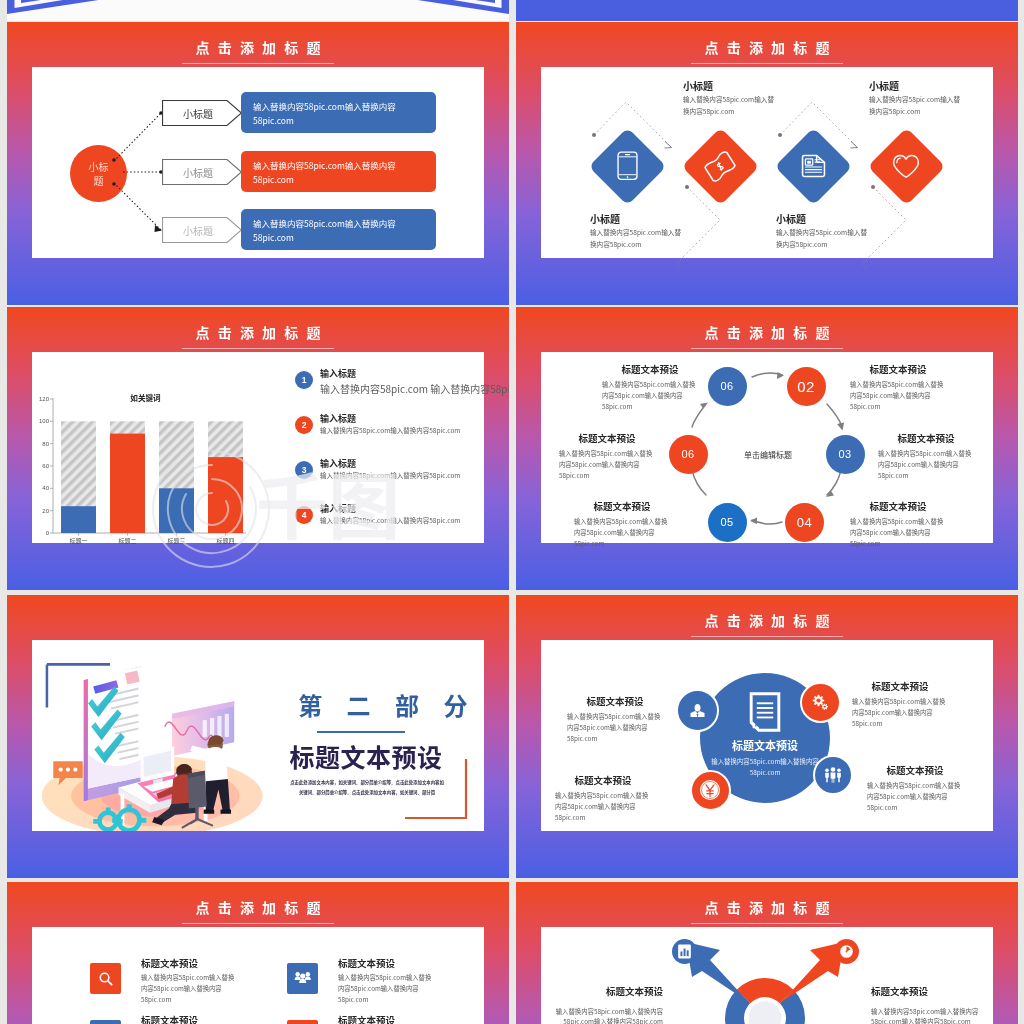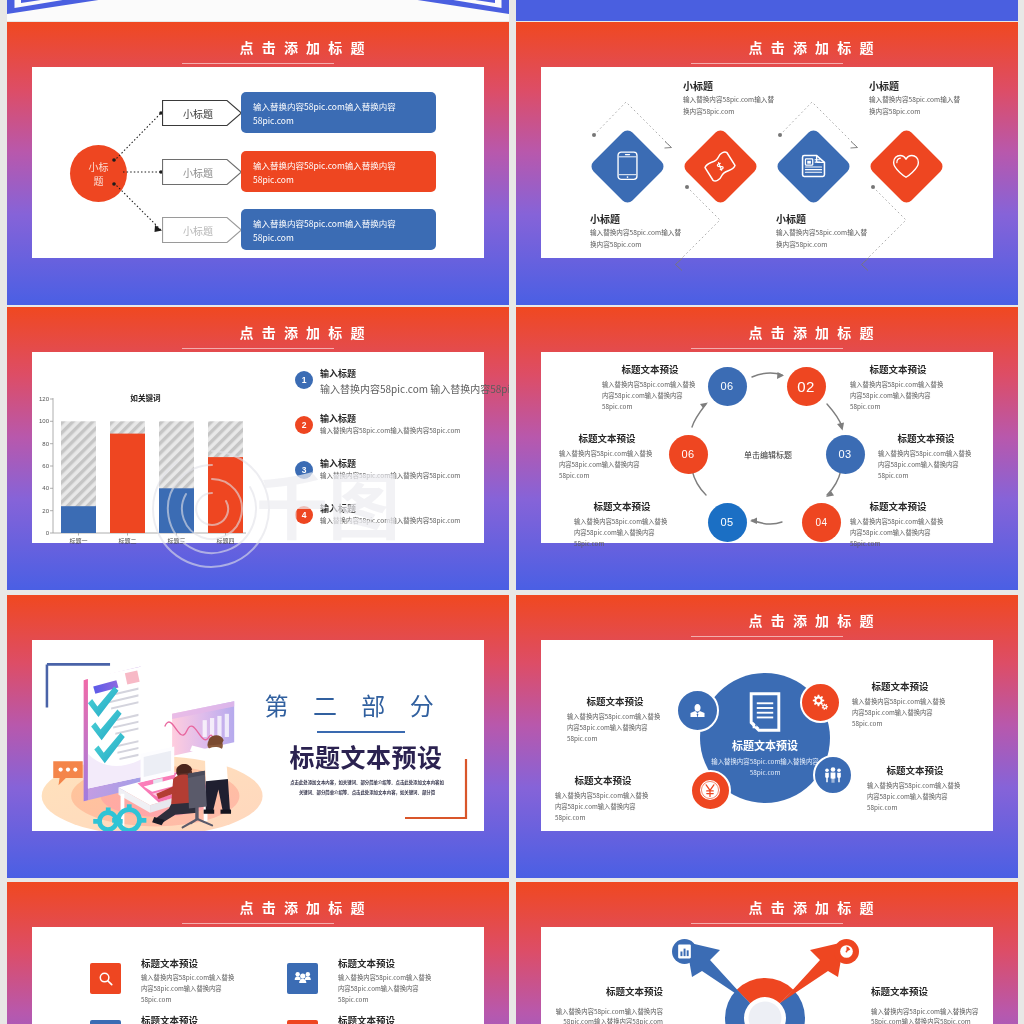--- a/index.html
+++ b/index.html
@@ -5,21 +5,21 @@
   html,body{margin:0;padding:0;}
   body{width:1024px;height:1024px;overflow:hidden;background:#e8e8e6;
        font-family:"Liberation Sans",sans-serif;}
   .page{position:relative;width:1024px;height:1024px;overflow:hidden;background:#e8e8e6;}
   .slide{position:absolute;overflow:hidden;}
   .grad{background:linear-gradient(180deg,
         #f04820 0%, #dd4d66 24%, #b858ac 46%, #8663d8 68%, #4a5fe4 100%);}
   .card{position:absolute;background:#fff;}
   .stitle{position:absolute;left:0;width:100%;text-align:center;color:#fff;
           font-family:"Noto Sans CJK SC","Liberation Sans",sans-serif;
-          font-weight:700;letter-spacing:8.2px;text-indent:8.2px;line-height:1;margin-left:44px;}
+          font-weight:700;letter-spacing:8.2px;text-indent:8.2px;line-height:1;}
   .sunder{position:absolute;height:1px;background:rgba(255,255,255,.55);}
   .cjk{font-family:"Noto Sans CJK SC","Liberation Sans",sans-serif;}
   .t{position:absolute;line-height:1.45;}
   .mid{display:flex;align-items:center;justify-content:center;text-align:center;}
   svg{display:block;overflow:visible;}
   .hd{font-weight:700;color:#262626;font-family:"Noto Sans CJK SC","Liberation Sans",sans-serif;}
   .bd{color:#5c5c5c;font-family:"Noto Sans CJK SC","Liberation Sans",sans-serif;}
 </style>
 </head>
 <body>
@@ -229,21 +229,21 @@
         <path d="M321 117 L326.5 123.5 L328 115.5 Z"></path>
         <path d="M315 184 L310 190 L318 188.5 Z"></path>
         <path d="M241 210.5 L234 214 L241 217 Z"></path>
         <path d="M180 165 L175.5 159.5 L173 167 Z"></path>
         <path d="M187 101 L192 95.5 L184 97 Z"></path>
       </g>
     </svg>
 <div class="mid" style="position:absolute;left:191.5px;top:59.5px;width:39.0px;height:39.0px;border-radius:50%;background:#3b6cb4;color:#fff;font-size:11px;letter-spacing:.4px">06</div>
 <div class="mid" style="position:absolute;left:270.5px;top:59.5px;width:39.0px;height:39.0px;border-radius:50%;background:#ee4621;color:#fff;font-size:15px;letter-spacing:.4px">02</div>
 <div class="mid" style="position:absolute;left:309.5px;top:127.5px;width:39.0px;height:39.0px;border-radius:50%;background:#3b6cb4;color:#fff;font-size:11px;letter-spacing:.4px">03</div>
-<div class="mid" style="position:absolute;left:286px;top:195.5px;width:39.0px;height:39.0px;border-radius:50%;background:#ee4621;color:#fff;font-size:10px;letter-spacing:.4px">04</div>
+<div class="mid" style="position:absolute;left:269px;top:195.5px;width:39.0px;height:39.0px;border-radius:50%;background:#ee4621;color:#fff;font-size:13px;letter-spacing:.4px">04</div>
 <div class="mid" style="position:absolute;left:191.5px;top:195.5px;width:39.0px;height:39.0px;border-radius:50%;background:#1b6fc4;color:#fff;font-size:11px;letter-spacing:.4px">05</div>
 <div class="mid" style="position:absolute;left:152.5px;top:127.5px;width:39.0px;height:39.0px;border-radius:50%;background:#ee4621;color:#fff;font-size:11px;letter-spacing:.4px">06</div>
 <div class="t cjk" style="left:202px;top:142px;width:100px;text-align:center;font-size:8px;color:#333">单击编辑标题</div>
 <div class="t hd" style="left:86px;top:56px;width:96px;text-align:center;font-size:9.5px">标题文本预设</div>
 <div class="t bd" style="left:86px;top:73px;width:96px;text-align:left;font-size:6.3px;line-height:1.72">输入替换内容58pic.com输入替换内容58pic.com输入替换内容58pic.com</div>
 <div class="t hd" style="left:334px;top:56px;width:96px;text-align:center;font-size:9.5px">标题文本预设</div>
 <div class="t bd" style="left:334px;top:73px;width:96px;text-align:left;font-size:6.3px;line-height:1.72">输入替换内容58pic.com输入替换内容58pic.com输入替换内容58pic.com</div>
 <div class="t hd" style="left:362px;top:125px;width:96px;text-align:center;font-size:9.5px">标题文本预设</div>
 <div class="t bd" style="left:362px;top:142px;width:96px;text-align:left;font-size:6.3px;line-height:1.72">输入替换内容58pic.com输入替换内容58pic.com输入替换内容58pic.com</div>
 <div class="t hd" style="left:334px;top:193px;width:96px;text-align:center;font-size:9.5px">标题文本预设</div>
@@ -396,21 +396,21 @@
             <rect x="74" y="180" width="4.5" height="5"></rect>
     <rect x="62" y="170" width="5" height="4.5"></rect>
             <rect x="85" y="170" width="5" height="4.5"></rect>
     <rect x="94" y="156" width="4.5" height="5.5"></rect>
             <rect x="94" y="181" width="4.5" height="5.5"></rect>
     <rect x="80" y="169" width="5.5" height="4.5"></rect>
             <rect x="107" y="169" width="5.5" height="4.5"></rect>
   </g>
 </svg>
 </div>
-<div class="t cjk" style="left:248px;top:97px;width:222px;text-align:left;font-size:24px;font-weight:400;color:#31609f;letter-spacing:9.5px;text-indent:9.5px;line-height:1.12;white-space:nowrap">第 二 部 分</div>
+<div class="t cjk" style="left:248px;top:97px;width:222px;text-align:right;font-size:24px;font-weight:700;color:#31609f;letter-spacing:9.5px;text-indent:9.5px;line-height:1.12;white-space:nowrap">第 二 部 分</div>
 <div style="position:absolute;left:310px;top:136px;width:88px;height:1.8px;background:#3a6ab0"></div>
 <div class="t cjk" style="left:248px;top:147px;width:222px;text-align:center;font-size:25px;font-weight:700;color:#2b2250;letter-spacing:.5px;line-height:1.15;white-space:nowrap">标题文本预设</div>
 <div class="t cjk" style="left:281px;top:182px;width:158px;text-align:center;font-size:4.4px;line-height:2.3;color:#33334a;font-weight:700">点击此处添加文本内容，如关键词、部分简单介绍等。点击此处添加文本内容如关键词、部分简单介绍等。点击此处添加文本内容，如关键词、部分简</div>
 <svg style="position:absolute;left:385px;top:160px" width="80" height="70" viewBox="0 0 80 70">
         <path d="M74 4 V63 H13" stroke="#d9562a" stroke-width="2.2" fill="none"></path>
       </svg>
 </div>
 <div class="slide grad" style="left:516px;top:595px;width:502px;height:283px">
 <div class="stitle" style="top:18px;font-size:14px">点击添加标题</div>
 <div class="sunder" style="left:175.0px;top:41px;width:152px"></div>

